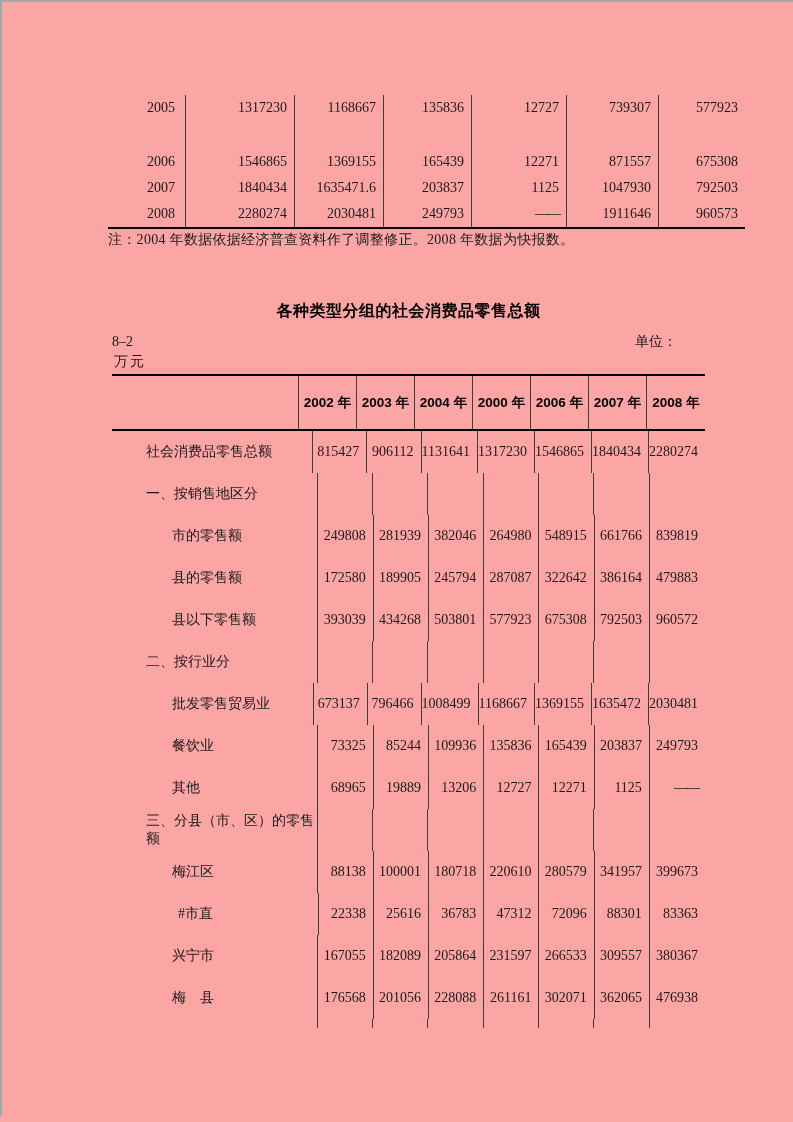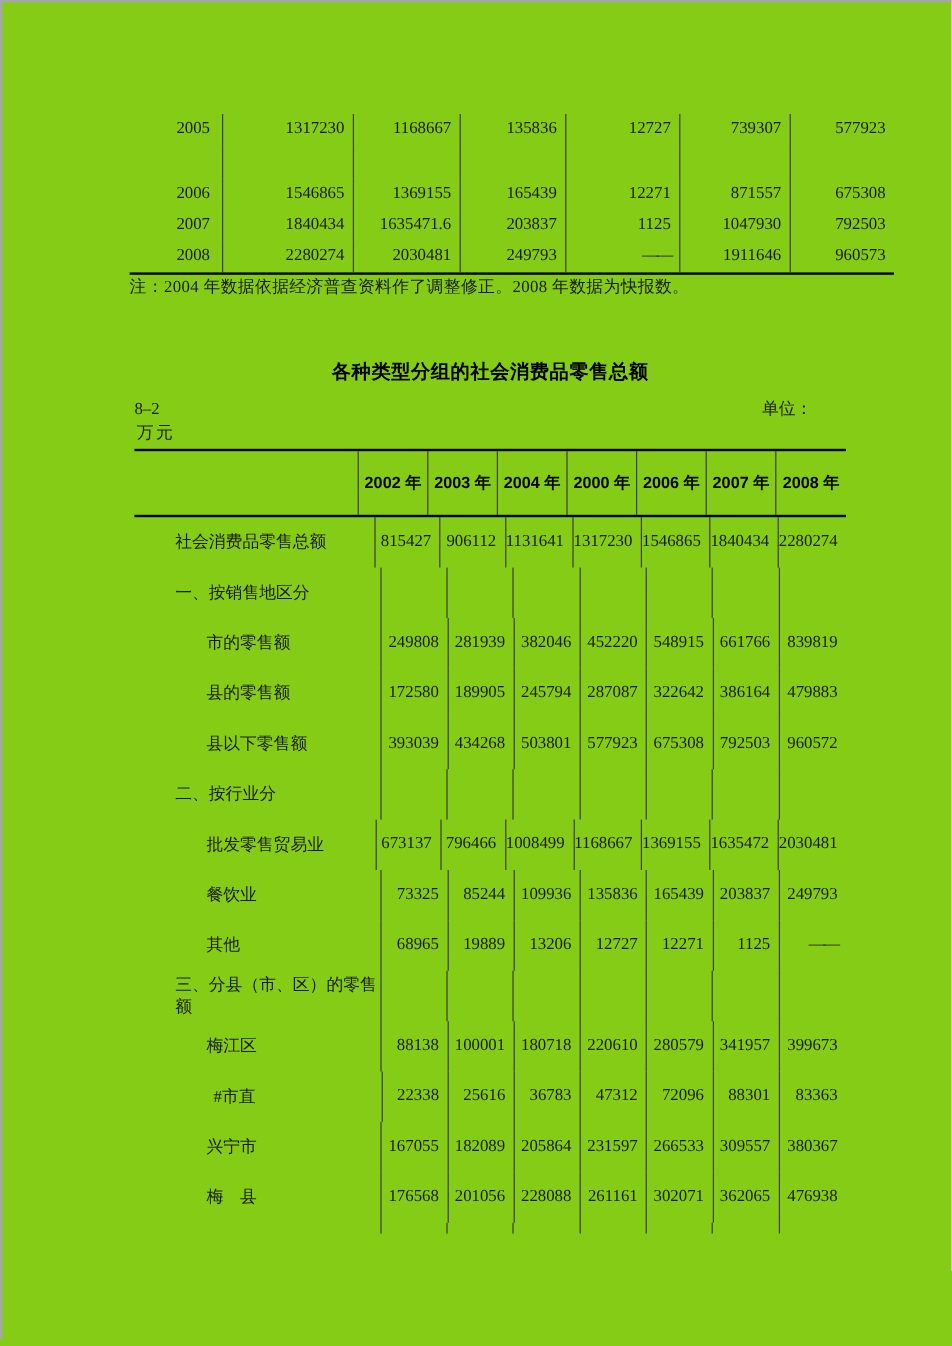--- a/index.html
+++ b/index.html
@@ -1,19 +1,19 @@
 <!DOCTYPE html>
 <html><head>
 <meta charset="utf-8">
 <style>
   html,body { margin:0; padding:0; background:#e8e8e8; }
   .page {
     position:relative;
     width:793px; height:1122px;
-    background:#84cc16;
+    background:#fca5a5;
     font-family:"Liberation Serif","DejaVu Serif",serif;
     color:#1a1a1a;
     overflow:hidden;
   }
   
   .page::before { content:''; position:absolute; top:0; left:0; width:793px; height:2px; background:#a6a6a6; }
   .page::after  { content:''; position:absolute; top:0; left:0; width:2px; height:1116px; background:#a6a6a6; }
 
   
   .top-table {
@@ -182,21 +182,21 @@
         <div></div>
         <div></div>
         <div></div>
         <div></div>
       </div>
       <div class="tr">
         <div class="label-col indent-1">市的零售额</div>
         <div>249808</div>
         <div>281939</div>
         <div>382046</div>
-        <div>452220</div>
+        <div>264980</div>
         <div>548915</div>
         <div>661766</div>
         <div>839819</div>
       </div>
       <div class="tr">
         <div class="label-col indent-1">县的零售额</div>
         <div>172580</div>
         <div>189905</div>
         <div>245794</div>
         <div>287087</div>

